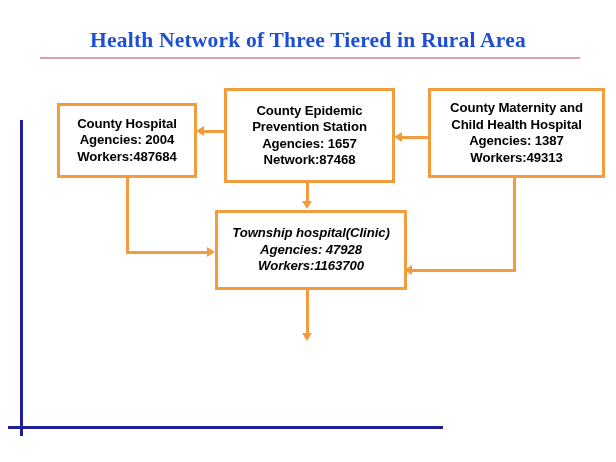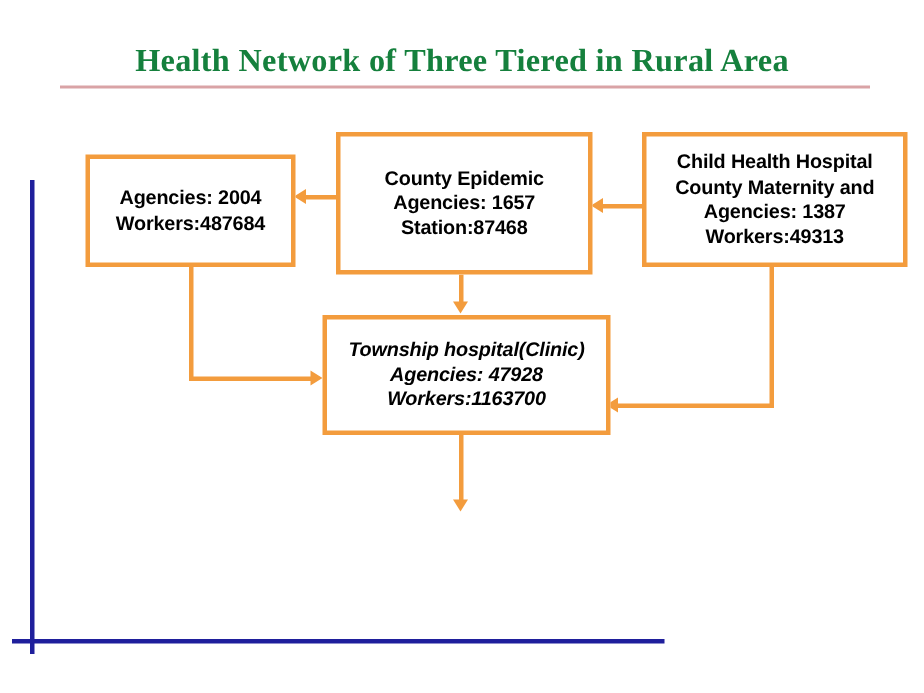--- a/index.html
+++ b/index.html
@@ -23,21 +23,21 @@
   .title {
     position: absolute;
     left: 0;
     top: 28px;
     width: 616px;
     text-align: center;
     font-family: "Liberation Serif", serif;
     font-weight: bold;
     font-size: 21.5px;
     letter-spacing: 0.2px;
-    color: #15803d;
+    color: #1d4ed8;
     white-space: nowrap;
   }
   .title-rule {
     position: absolute;
     left: 40px;
     top: 57px;
     width: 540px;
     height: 2px;
     background: #d9a3a6;
   }
@@ -164,33 +164,35 @@
   <div class="arrow right" id="c-county-head"></div>
 
   <div class="conn v" id="c-mat-down"></div>
   <div class="conn h" id="c-mat-left"></div>
   <div class="arrow left" id="c-mat-head"></div>
 
   <div class="conn v" id="c-clinic-to-twp-line"></div>
   <div class="arrow down" id="c-clinic-to-twp-head"></div>
 
   <div class="box" id="box-county-hospital">
+    <span class="ln">County Hospital</span>
     <span class="ln">Agencies: 2004</span>
     <span class="ln">Workers:487684</span>
   </div>
 
   <div class="box" id="box-epidemic-prevention">
     <span class="ln">County Epidemic</span>
+    <span class="ln">Prevention Station</span>
     <span class="ln">Agencies: 1657</span>
-    <span class="ln">Station:87468</span>
+    <span class="ln">Network:87468</span>
   </div>
 
   <div class="box" id="box-maternity-child-health">
+    <span class="ln">County Maternity and</span>
     <span class="ln">Child Health Hospital</span>
-    <span class="ln">County Maternity and</span>
     <span class="ln">Agencies: 1387</span>
     <span class="ln">Workers:49313</span>
   </div>
 
   <div class="box" id="box-township-hospital-clinic">
     <span class="ln">Township hospital(Clinic)</span>
     <span class="ln">Agencies: 47928</span>
     <span class="ln">Workers:1163700</span>
   </div>
 

